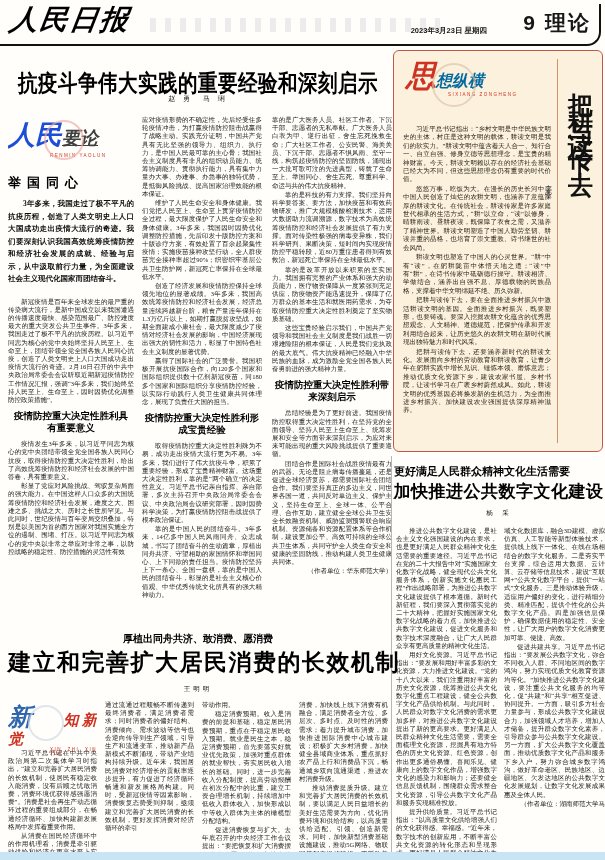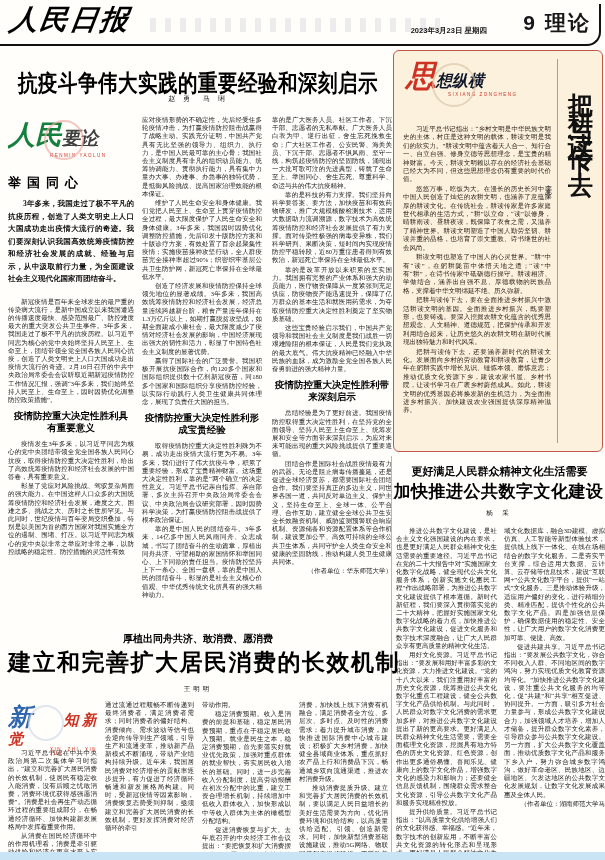--- a/index.html
+++ b/index.html
@@ -31,39 +31,39 @@
   .subhead{font:bold 9.5px/12px "Liberation Sans",sans-serif;text-align:center;
         margin:6px 2px;text-indent:0;color:#000;}
   .affil{text-align:right;text-indent:0;margin-top:2px;}
   
   .core-label{font:bold 13px/1 "Liberation Sans",sans-serif;letter-spacing:6px;margin:10px 0 9px;color:#000;}
   .core-text{font:bold 7.5px/12.5px "Liberation Serif",serif;text-indent:2em;text-align:justify;
         margin-bottom:12px;color:#0e0e0e;}
   
   .badge-rmyl{position:relative;height:48px;margin:2px 0 6px;}
   .bg-circle{position:absolute;border:2px solid #f0a9a0;border-radius:50%;opacity:.65;}
-  .rm-main{font:italic 900 27px/1.3 "Liberation Serif",serif;color:#15803d;margin-top:40px;}
+  .rm-main{font:italic 900 27px/1.3 "Liberation Serif",serif;color:#1d4ed8;margin-top:40px;}
   .rm-sub{font:italic 900 18px/1 "Liberation Serif",serif;color:#404040;text-decoration:underline;}
   .badge-cap{display:block;font:4.5px/1 "Liberation Sans",sans-serif;color:#ce3222;letter-spacing:1.5px;margin:1px 0 0 42px;}
   
   .sx-box{position:absolute;left:393px;top:50px;width:210px;height:402px;box-sizing:border-box;
         background:#fcf1dd;border:1.5px solid #c4574b;border-radius:6px;}
   .sx-logo{position:absolute;left:12px;top:8px;}
   .sx-main{font:italic 900 30px/1.1 "Liberation Serif",serif;color:#ce3222;}
-  .sx-sub{font:italic 900 16px/1 "Liberation Serif",serif;color:#0f172a;}
+  .sx-sub{font:italic 900 16px/1 "Liberation Serif",serif;color:#0369a1;}
   .sx-body{position:absolute;left:9px;top:74px;width:148px;height:316px;overflow:hidden;
         font:6.5px/8.4px "Liberation Serif",serif;text-align:justify;color:#241d15;}
   .sx-body p{margin:0 0 1px;text-indent:2em;}
   .sx-divider{position:absolute;left:163px;top:8px;bottom:8px;border-left:1px solid #d2906f;}
   .sx-vtitle{position:absolute;right:9px;top:22px;height:350px;writing-mode:vertical-rl;
         font:700 25px/1 "Liberation Serif",serif;letter-spacing:13px;color:#111;}
   .sx-vbyline{position:absolute;left:150px;top:128px;writing-mode:vertical-rl;
         font:7px/1 "Liberation Serif",serif;letter-spacing:3px;color:#333;}
   
-  .dg-kicker{position:absolute;left:394px;top:466px;width:211px;text-align:center;
+  .dg-kicker{position:absolute;left:394px;top:466px;width:211px;text-align:left;
         font:bold 11px/1 "Liberation Serif",serif;color:#000;}
   .dg-title{position:absolute;left:392px;top:482px;width:213px;text-align:center;white-space:nowrap;
         font:900 17px/1.2 "Liberation Sans",sans-serif;letter-spacing:.5px;color:#000;}
   .dg-byline{position:absolute;left:394px;top:510px;width:211px;text-align:center;
         font:6.5px/1 "Liberation Serif",serif;letter-spacing:4px;}
   .dg-col{position:absolute;top:527px;width:101px;text-align:justify;overflow:hidden;
         font:6.5px/8.2px "Liberation Serif",serif;color:#1a1a1a;}
   .dg-col p{margin:0 0 1px;text-indent:2em;}
   .dg1{left:396px;height:326px;}
   .dg2{left:504px;height:280px;}

